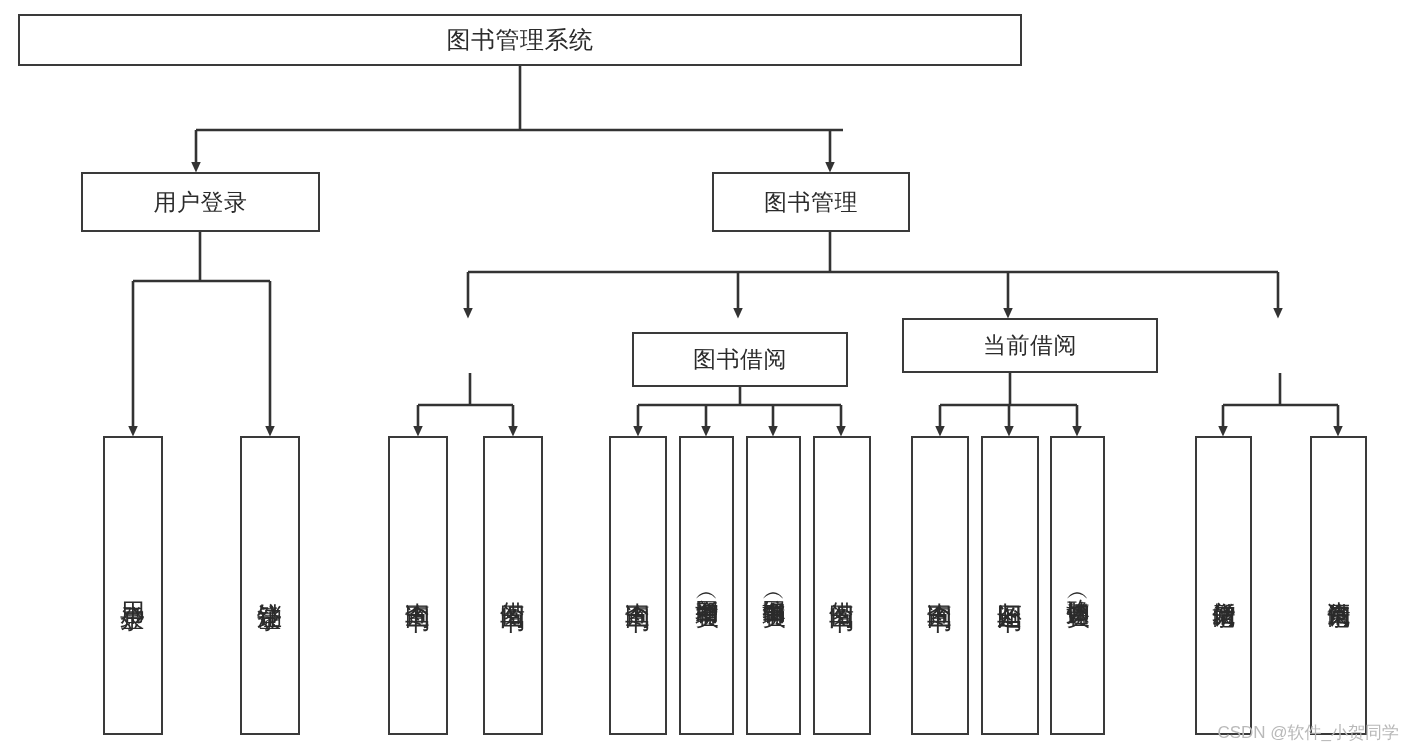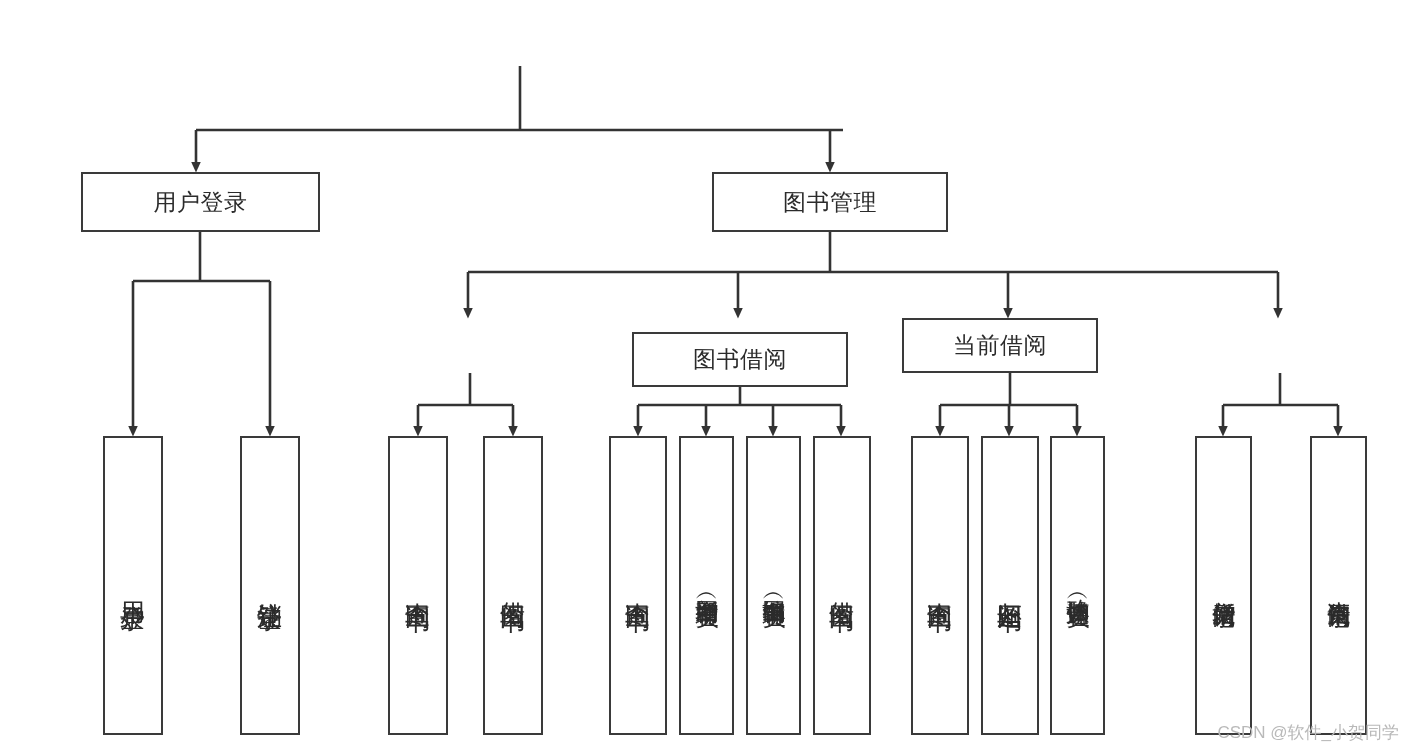--- a/index.html
+++ b/index.html
@@ -126,32 +126,35 @@
       <path d="M1009,405 L1009,427" marker-end="url(#arrow)"></path>
       <path d="M1077,405 L1077,427" marker-end="url(#arrow)"></path>
 
       <path d="M1280,373 L1280,405"></path>
       <path d="M1223,405 L1338,405"></path>
       <path d="M1223,405 L1223,427" marker-end="url(#arrow)"></path>
       <path d="M1338,405 L1338,427" marker-end="url(#arrow)"></path>
     </g>
   </svg>
 
+  <div class="node horiz root" style="left:18px; top:14px; width:1004px; height:52px;">
+    <span class="lbl">图书管理系统</span>
+  </div>
 
   <div class="node horiz" style="left:81px; top:172px; width:239px; height:60px;">
     <span class="lbl">用户登录</span>
   </div>
-  <div class="node horiz" style="left:712px; top:172px; width:236px; height:60px;justify-content:center;">
+  <div class="node horiz" style="left:712px; top:172px; width:198px; height:60px;justify-content:center;">
     <span class="lbl">图书管理</span>
   </div>
 
   <div class="node horiz" style="left:632px; top:332px; width:216px; height:55px;">
     <span class="lbl">图书借阅</span>
   </div>
-  <div class="node horiz" style="left:902px; top:318px; width:196px; height:55px;">
+  <div class="node horiz" style="left:902px; top:318px; width:256px; height:55px;">
     <span class="lbl">当前借阅</span>
   </div>
 
   <div class="node vert" style="left:103px; top:436px; width:60px; height:299px;">
     <span class="lbl">用户登录</span>
   </div>
   <div class="node vert" style="left:240px; top:436px; width:60px; height:299px;">
     <span class="lbl">注销登录</span>
   </div>
 

